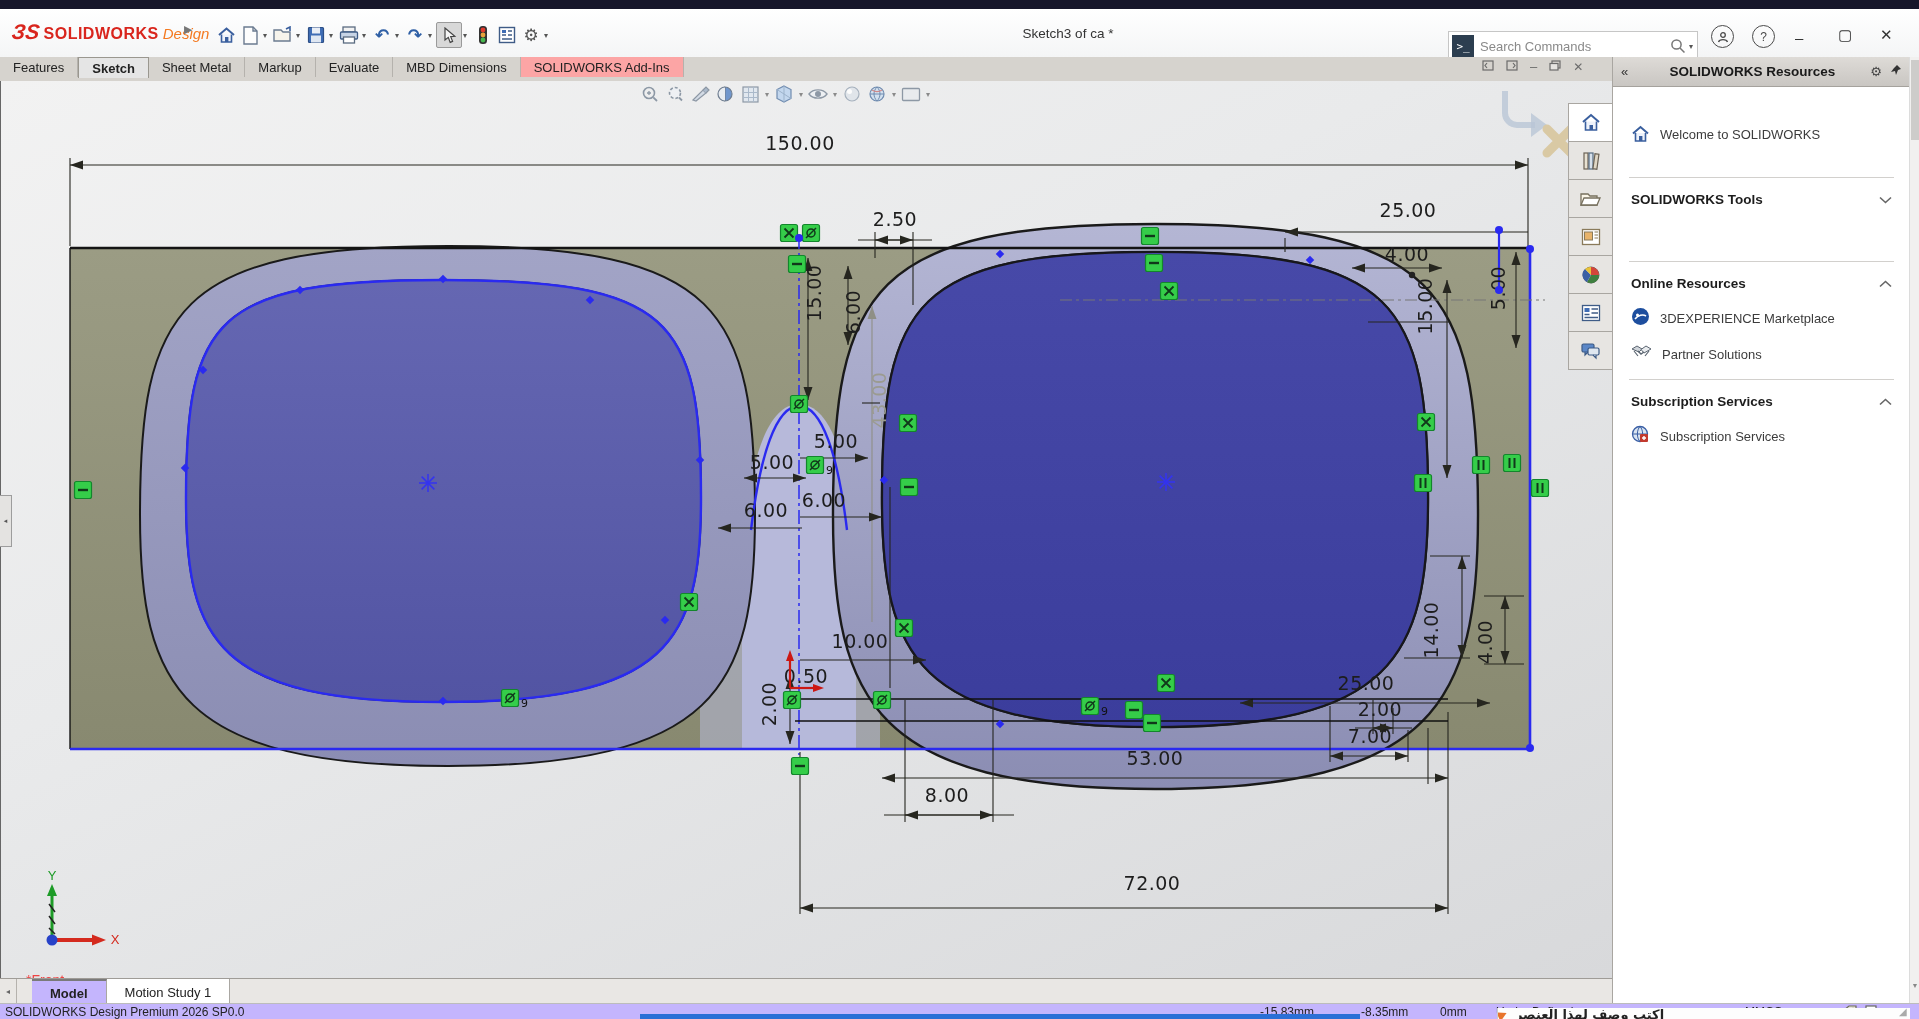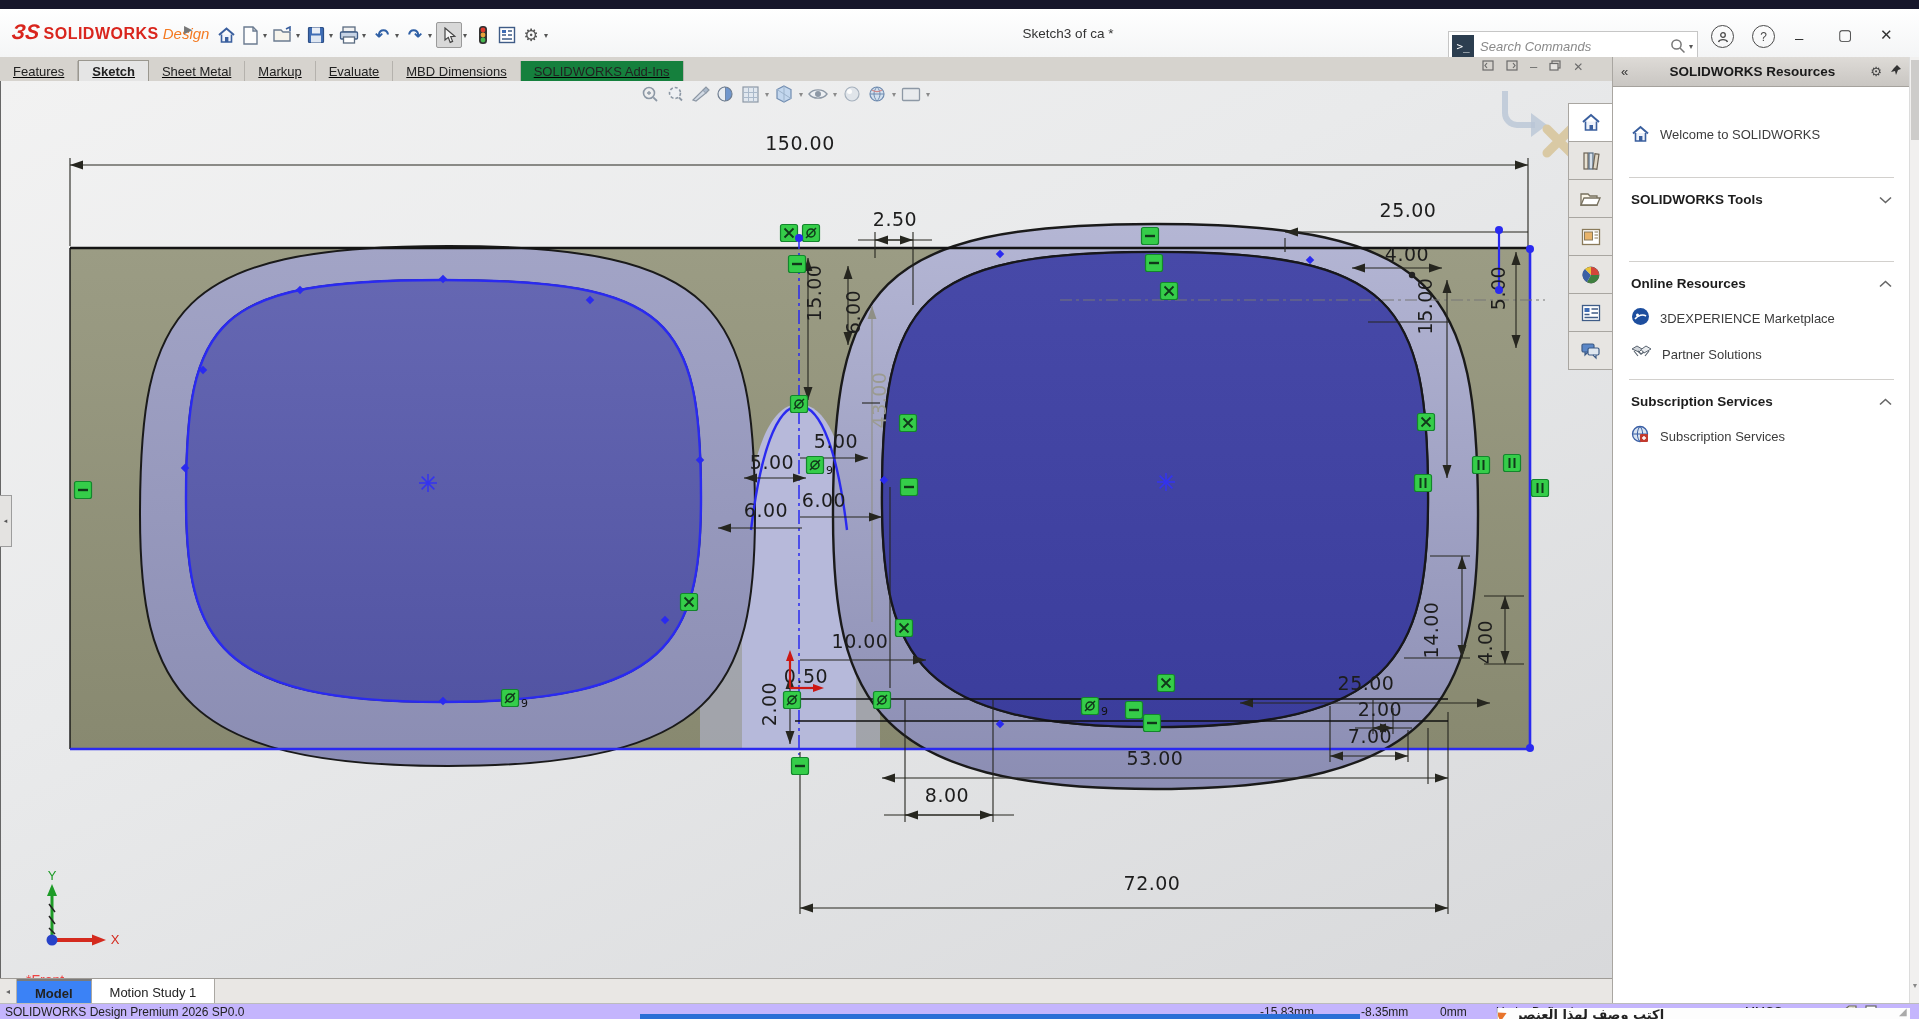--- a/index.html
+++ b/index.html
@@ -15,30 +15,30 @@
   #logo .brand b{font-weight:bold;}
   #logo .design{font-style:italic;font-size:15px;color:#f4791f;}
   #logo-arrow{position:absolute;left:184px;top:14px;color:#777;font-size:11px;}
   .tbar{position:absolute;top:13px;display:flex;align-items:center;}
   .tb-ic{width:24px;height:24px;display:flex;align-items:center;justify-content:center;cursor:pointer;}
   .tb-caret{font-size:8px;color:#555;margin:0 4px 0 1px;cursor:pointer;}
   #cursor-box{border:1px solid #9a9a9a;background:#d8d8d8;border-radius:2px;}
   #doc-title{position:absolute;top:17px;left:1068px;transform:translateX(-50%);font-size:13.5px;color:#333;white-space:nowrap;}
   #searchbox{position:absolute;left:1448px;top:22px;width:248px;height:28px;border:1px solid #c6c6c6;background:#fff;display:flex;align-items:center;}
   #search-prompt{width:22px;height:22px;margin-left:3px;background:#2c3e50;color:#fff;font-size:11px;display:flex;align-items:center;justify-content:center;font-family:"DejaVu Sans Mono",monospace;}
-  #searchbox input{border:none;outline:none;flex:1;font-size:13px;color:#333;padding:0 6px;font-family:"Liberation Sans",sans-serif;background:transparent;font-style:italic;}
+  #searchbox input{border:none;outline:none;flex:1;font-size:13px;color:#333;padding:0 6px;font-family:"Liberation Sans",sans-serif;background:transparent;}
   #searchbox input::placeholder{color:#8a8a8a;}
   .win-btn{position:absolute;top:18px;font-size:15px;color:#333;cursor:pointer;line-height:1;}
   .circle-ic{position:absolute;top:16px;width:21px;height:21px;border:1.6px solid #4a4a4a;border-radius:50%;display:flex;align-items:center;justify-content:center;font-size:12px;color:#4a4a4a;cursor:pointer;}
 
   
-  #ribbon{position:absolute;left:0;top:57px;width:1612px;height:24px;background:#d6d3ce;border-bottom:1px solid #b9b6b1;display:flex;align-items:flex-end;text-decoration:underline;}
+  #ribbon{position:absolute;left:0;top:57px;width:1612px;height:24px;background:#d6d3ce;border-bottom:1px solid #b9b6b1;display:flex;align-items:flex-start;}
   .tab{padding:3px 13px 2px;font-size:13px;color:#222;border-right:1px solid #b5b2ad;display:flex;align-items:center;cursor:pointer;white-space:nowrap;}
   .tab.active{background:#e5e5e5;font-weight:bold;border:1px solid #9a978f;border-bottom:none;}
-  .tab.light{background:#15803d;}
+  .tab.light{background:#fca5a5;}
   #canvas-winctl{position:absolute;left:1482px;top:60px;display:flex;gap:12px;align-items:center;}
   #canvas-winctl span{color:#6b6b6b;font-size:11px;cursor:pointer;line-height:1;}
 
   
   #canvas{position:absolute;left:0;top:81px;width:1612px;height:897px;
     background:linear-gradient(155deg,#f2f2f2 0%,#e9eaeb 40%,#d8d9db 100%);
     border-left:1px solid #666;}
   #sketch-svg{position:absolute;left:0;top:0;width:1919px;height:1019px;pointer-events:none;z-index:3;}
   #hud{position:absolute;left:640px;top:84px;display:flex;align-items:center;gap:5px;z-index:4;}
   .hud-ic{width:20px;height:20px;display:flex;align-items:center;justify-content:center;cursor:pointer;opacity:.85;}
@@ -70,21 +70,21 @@
   .tp-item span{font-size:13px;color:#3c3c3c;}
   .tp-gap{height:26px;}
   #tp-scroll{position:absolute;left:1909px;top:57px;width:10px;height:946px;background:#f1f0ef;border-left:1px solid #dcdcdc;z-index:6;}
   #tp-thumb{position:absolute;left:1px;top:3px;width:8px;height:80px;background:#cdccca;}
   #tp-scroll .arr{position:absolute;left:0;bottom:14px;width:10px;text-align:center;font-size:7px;color:#888;}
 
   
   #bottombar{position:absolute;left:0;top:978px;width:1612px;height:25px;background:#e9e7e4;border-top:1px solid #9f9c97;display:flex;align-items:stretch;z-index:5;}
   #bb-scroll{width:16px;border-right:1px solid #b5b2ad;display:flex;align-items:center;justify-content:center;font-size:8px;color:#666;cursor:pointer;}
   .btab{padding:3px 18px 2px;font-size:13px;color:#222;border-right:1px solid #aaa7a2;display:flex;align-items:center;cursor:pointer;background:#ffffff;}
-  .btab.active{background:#3b82f6;font-weight:bold;border-top:2px solid #7a7a7a;}
+  .btab.active{background:#c4b5fd;font-weight:bold;border-top:2px solid #7a7a7a;margin-left:15px;}
   #statusbar{position:absolute;left:0;top:1003px;width:1919px;height:16px;background:#c4b5fd;border-top:1px solid #bcbcbc;z-index:6;font-size:12px;color:#222;}
   #sb-product{position:absolute;left:5px;top:1px;}
   .sb-it{position:absolute;top:1px;white-space:nowrap;}
   #sb-caret{position:absolute;top:3px;font-size:7px;color:#555;}
   .sb-ic{position:absolute;top:1px;cursor:pointer;}
   #overlay-caption{position:absolute;left:1497px;top:1008px;width:412px;height:11px;background:#fdfdfd;z-index:8;overflow:hidden;display:flex;align-items:flex-start;gap:8px;border-left:1px solid #ccc;}
   #overlay-caption .txt{font-size:13px;font-weight:bold;color:#222;font-family:"DejaVu Sans",sans-serif;direction:rtl;margin-right:64px;line-height:14px;}
   #overlay-mark{width:0;height:0;border-left:9px solid #e8742c;border-top:5px solid transparent;border-bottom:5px solid transparent;margin-top:2px;transform:rotate(-25deg);}
   #blue-strip{position:absolute;left:640px;top:1014px;width:720px;height:5px;background:#2b6fd6;z-index:9;}
   #grip{position:absolute;left:1899px;top:1006px;z-index:9;color:#aaa;font-size:10px;letter-spacing:1px;}

